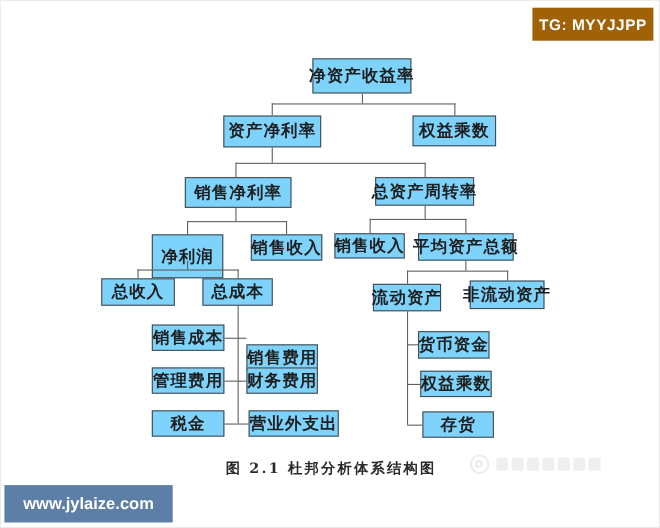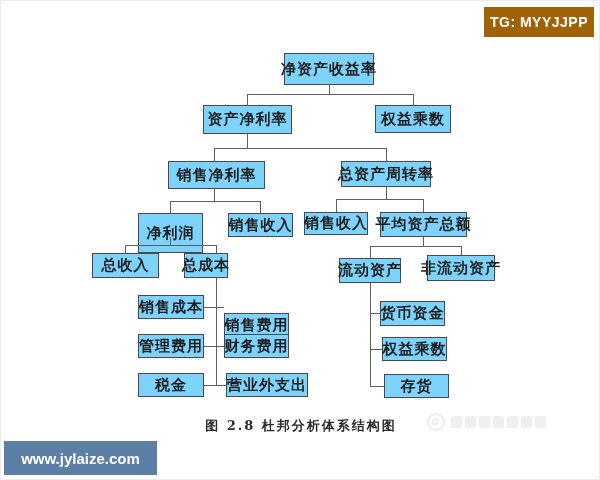--- a/index.html
+++ b/index.html
@@ -66,21 +66,21 @@
       <div class="node" style="left: 283px; top: 52px; width: 90px; height: 32px; border-color: rgb(74, 74, 74);">净资产收益率</div>
       <div class="node" style="left: 202px; top: 104px; width: 89px; height: 29px; border-color: rgb(74, 74, 74);">资产净利率</div>
       <div class="node" style="left: 374px; top: 104px; width: 76px; height: 28px; border-color: rgb(74, 74, 74);">权益乘数</div>
       <div class="node" style="left: 167px; top: 160px; width: 97px; height: 28px; border-color: rgb(74, 74, 74);">销售净利率</div>
       <div class="node" style="left: 340px; top: 160px; width: 90px; height: 26px; border-color: rgb(74, 74, 74);">总资产周转率</div>
       <div class="node" style="left: 137px; top: 212px; width: 65px; height: 40px; border-color: rgb(74, 74, 74);">净利润</div>
       <div class="node" style="left: 227px; top: 212px; width: 65px; height: 24px; border-color: rgb(74, 74, 74);">销售收入</div>
       <div class="node" style="left: 303px; top: 211px; width: 64px; height: 23px; border-color: rgb(74, 74, 74);">销售收入</div>
       <div class="node" style="left: 379px; top: 211px; width: 87px; height: 25px; border-color: rgb(74, 74, 74);">平均资产总额</div>
       <div class="node" style="left: 91px; top: 252px; width: 67px; height: 25px; border-color: rgb(74, 74, 74);">总收入</div>
-      <div class="node" style="left: 183px; top: 252px; width: 44px; height: 25px; border-color: rgb(74, 74, 74);">总成本</div>
+      <div class="node" style="left: 183px; top: 252px; width: 64px; height: 25px; border-color: rgb(74, 74, 74);">总成本</div>
       <div class="node" style="left: 338px; top: 257px; width: 62px; height: 25px; border-color: rgb(74, 74, 74);">流动资产</div>
       <div class="node" style="left: 426px; top: 254px; width: 68px; height: 26px; border-color: rgb(74, 74, 74);">非流动资产</div>
       <div class="node" style="left: 137px; top: 294px; width: 66px; height: 24px; border-color: rgb(74, 74, 74);">销售成本</div>
       <div class="node" style="left: 223px; top: 312px; width: 65px; height: 24px; border-color: rgb(74, 74, 74);">销售费用</div>
       <div class="node" style="left: 137px; top: 333px; width: 66px; height: 24px; border-color: rgb(74, 74, 74);">管理费用</div>
       <div class="node" style="left: 223px; top: 333px; width: 65px; height: 24px; border-color: rgb(74, 74, 74);">财务费用</div>
       <div class="node" style="left: 137px; top: 372px; width: 66px; height: 24px; border-color: rgb(74, 74, 74);">税金</div>
       <div class="node" style="left: 225px; top: 372px; width: 82px; height: 24px; border-color: rgb(74, 74, 74);">营业外支出</div>
       <div class="node" style="left: 379px; top: 300px; width: 65px; height: 25px; border-color: rgb(74, 74, 74);">货币资金</div>
       <div class="node" style="left: 381px; top: 336px; width: 65px; height: 24px; border-color: rgb(74, 74, 74);">权益乘数</div>
@@ -115,21 +115,21 @@
       <div class="line" style="left: 203px; top: 345px; width: 12px; height: 1px; background: rgb(95, 95, 95);"></div>
       <div class="line" style="left: 215px; top: 345px; width: 8px; height: 1px; background: rgb(95, 95, 95);"></div>
       <div class="line" style="left: 203px; top: 384px; width: 12px; height: 1px; background: rgb(95, 95, 95);"></div>
       <div class="line" style="left: 215px; top: 384px; width: 10px; height: 1px; background: rgb(95, 95, 95);"></div>
       <div class="line" style="left: 369px; top: 282px; width: 1px; height: 103px; background: rgb(95, 95, 95);"></div>
       <div class="line" style="left: 369px; top: 312px; width: 10px; height: 1px; background: rgb(95, 95, 95);"></div>
       <div class="line" style="left: 369px; top: 348px; width: 12px; height: 1px; background: rgb(95, 95, 95);"></div>
       <div class="line" style="left: 369px; top: 385px; width: 14px; height: 1px; background: rgb(95, 95, 95);"></div>
     </div>
 
-  <div class="caption">图 2.8 杜邦分析体系结构图</div>
+  <div class="caption">图 2.1 杜邦分析体系结构图</div>
 
   <div class="watermark">
     <span class="wm-logo"></span>
     <span class="wm-blocks">
       <i></i>
         <i></i>
         <i></i>
         <i></i>
         <i></i>
         <i></i>

